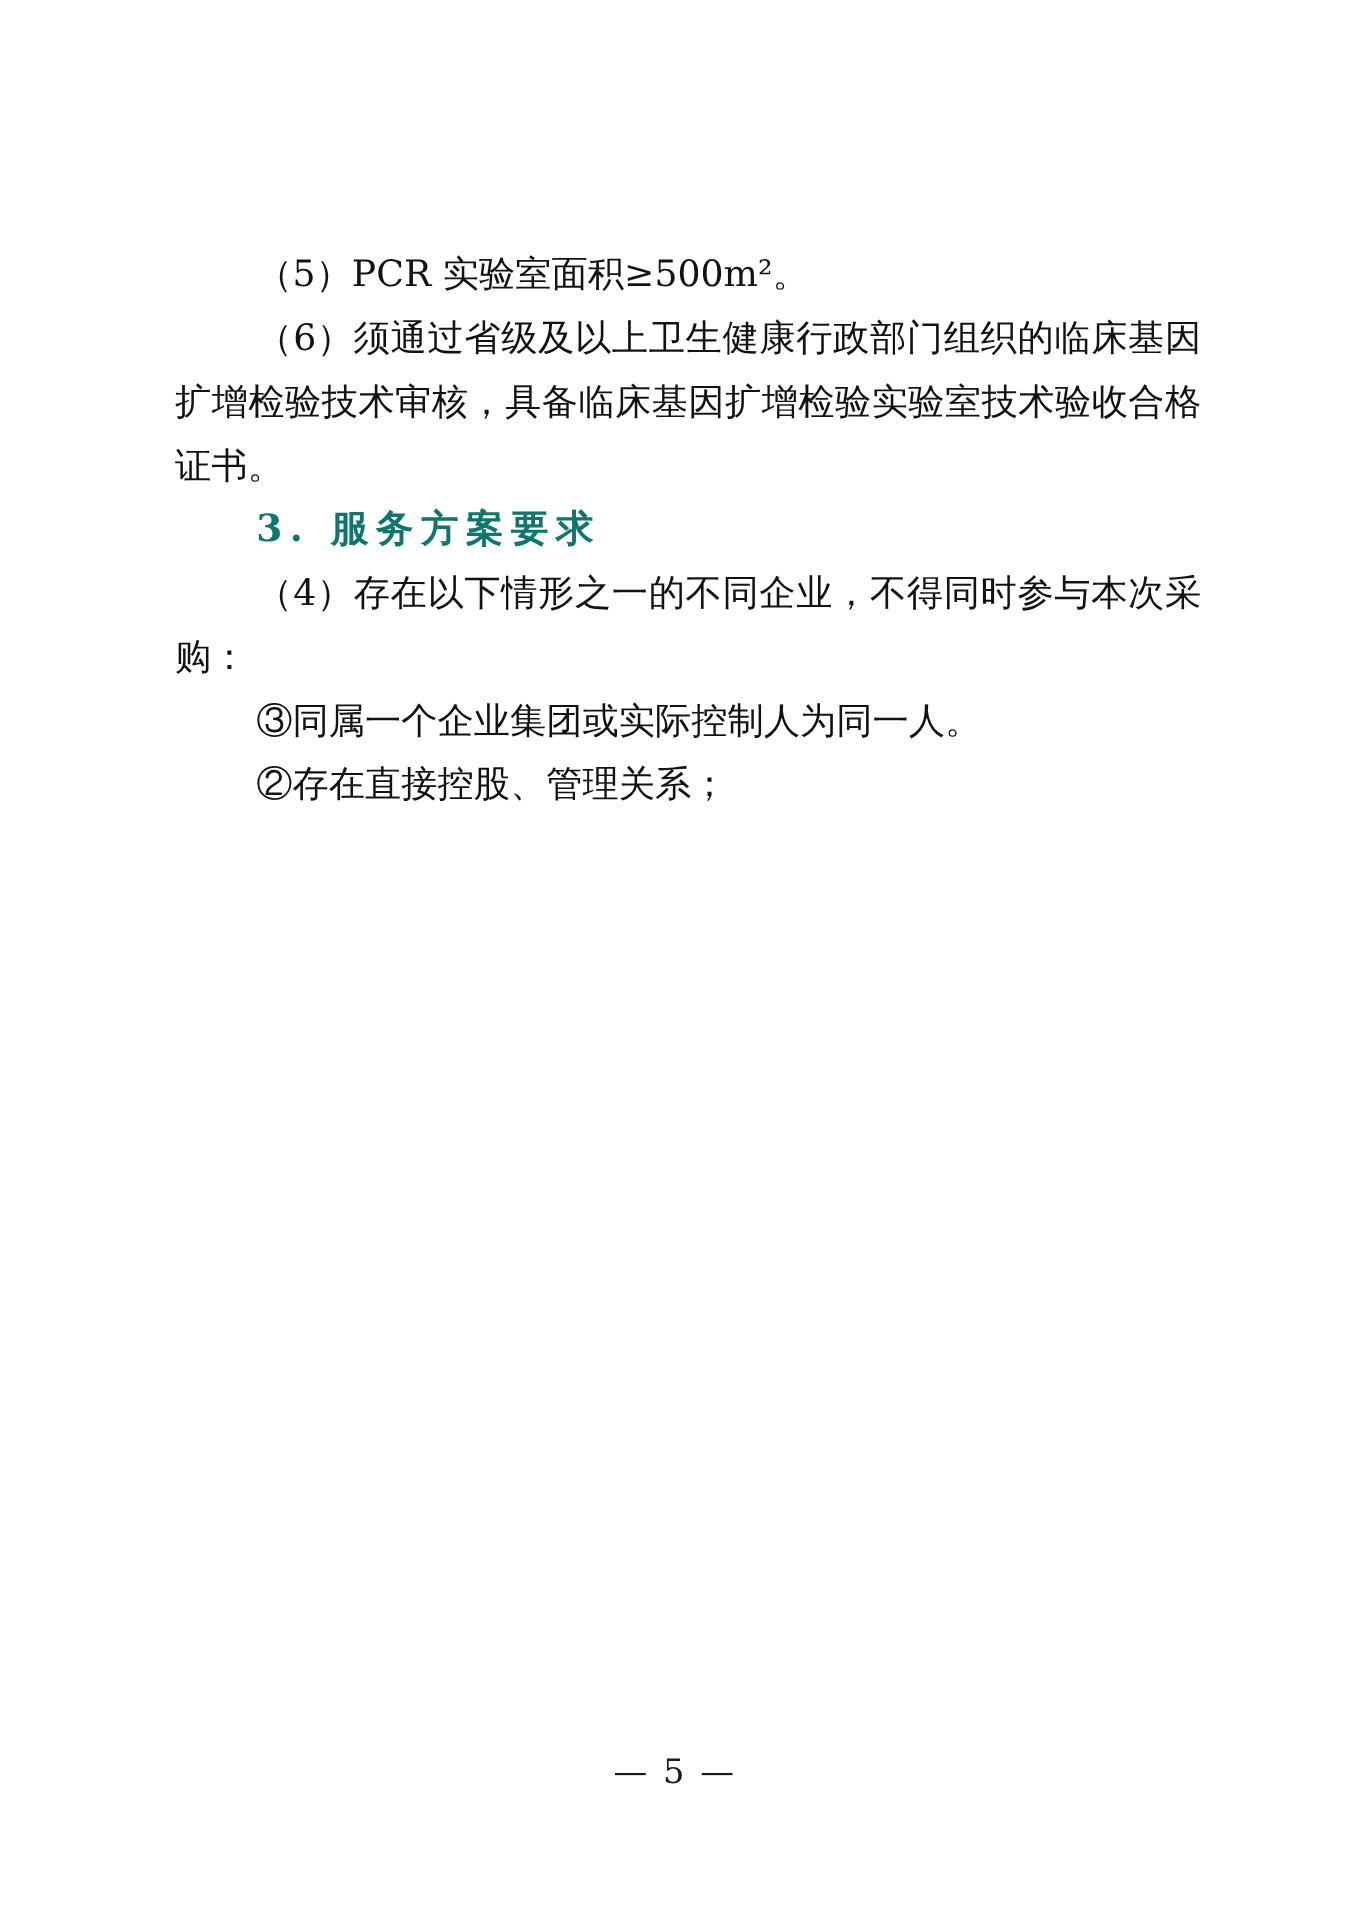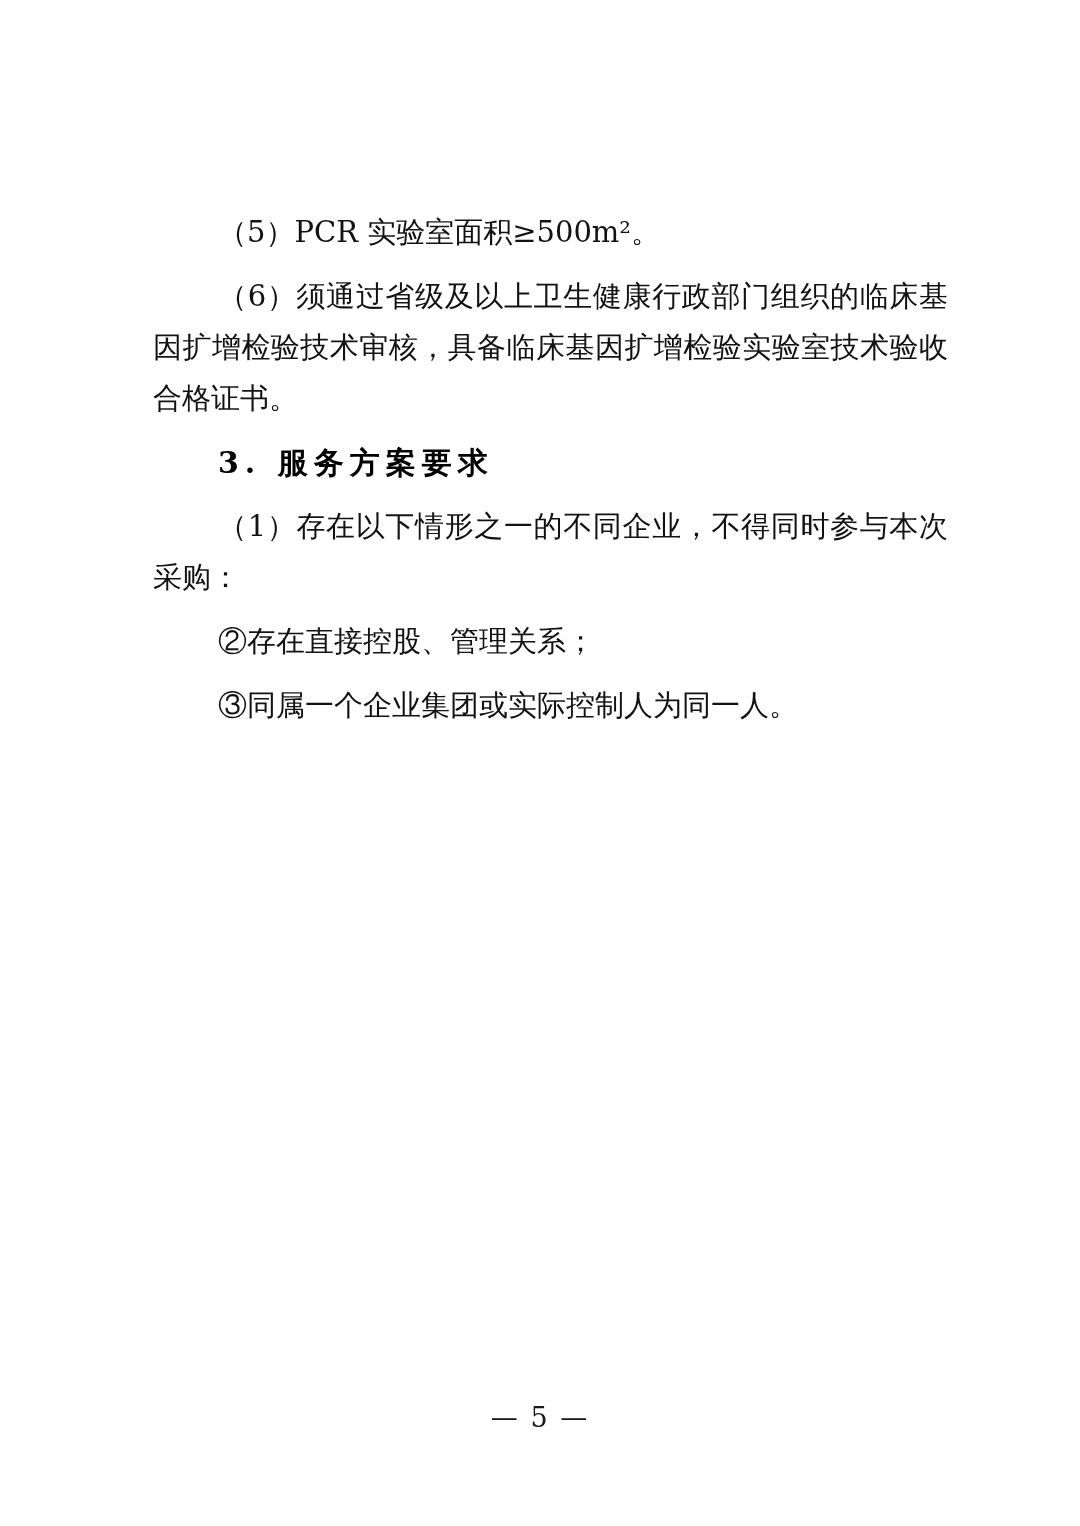--- a/index.html
+++ b/index.html
@@ -17,57 +17,57 @@
     background: #ffffff;
     overflow: hidden;
   }
   .content {
     position: absolute;
     left: 140px;
     top: 194px;
     width: 821px;
   }
   .content p {
-    margin: 13px;
+    margin: 0;
     font-size: 29px;
     line-height: 51px;
     text-align: justify;
     text-justify: inter-ideograph;
     text-justify: inter-character;
     text-indent: 65px;
     letter-spacing: 0;
     word-break: break-all;
   }
   .content p.heading {
     font-weight: 700;
     font-size: 30px;
     letter-spacing: 6px;
     text-align: left;
-    color: #000000;
+    color: #0f766e;
   }
   .footer {
     position: absolute;
     left: 0;
     top: 1402px;
     width: 100%;
     text-align: center;
     font-size: 27px;
     letter-spacing: 2px;
     color: #1a1a1a;
   }
 </style>
 </head>
 <body>
 
 <div class="page">
   <div class="content">
     <p class="body">（5）PCR 实验室面积≥500m²。</p>
     <p class="body">（6）须通过省级及以上卫生健康行政部门组织的临床基因扩增检验技术审核，具备临床基因扩增检验实验室技术验收合格证书。</p>
     <p class="heading">3. 服务方案要求</p>
-    <p class="body">（1）存在以下情形之一的不同企业，不得同时参与本次采购：</p>
+    <p class="body">（4）存在以下情形之一的不同企业，不得同时参与本次采购：</p>
+    <p class="list">③同属一个企业集团或实际控制人为同一人。</p>
     <p class="list">②存在直接控股、管理关系；</p>
-    <p class="list">③同属一个企业集团或实际控制人为同一人。</p>
   </div>
 
   <div class="footer">
     <span>— 5 —</span>
   </div>
 </div>
 
 </body></html>

